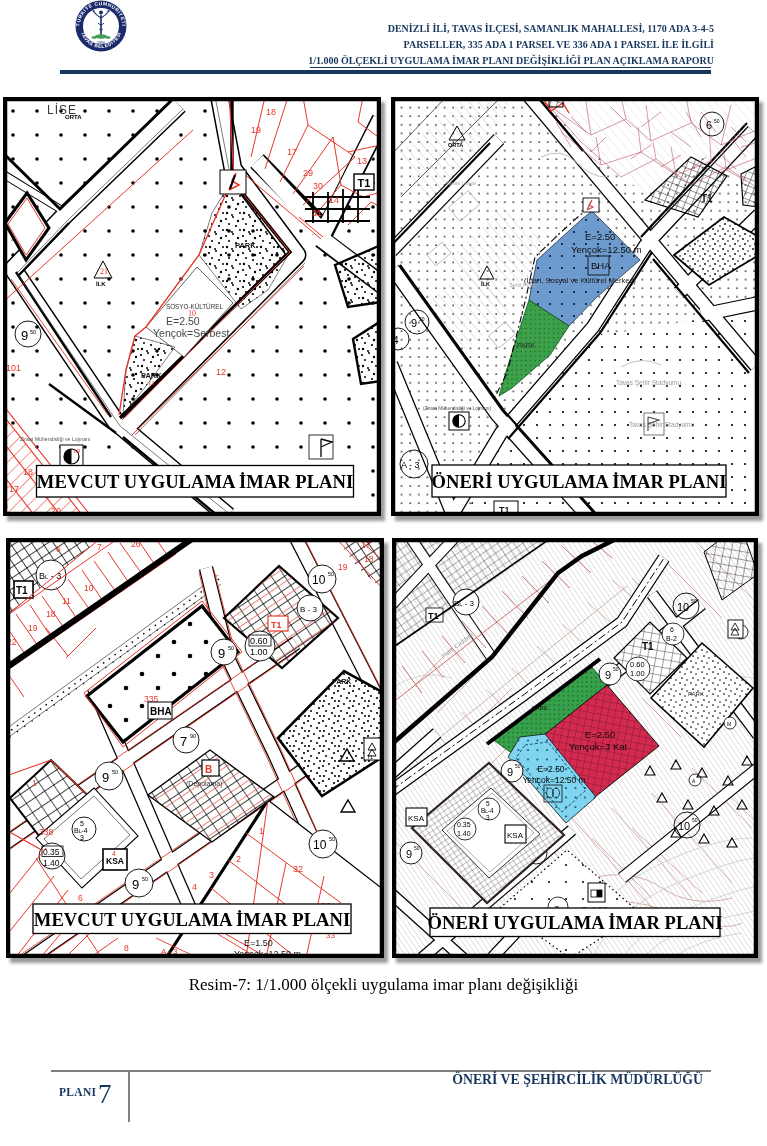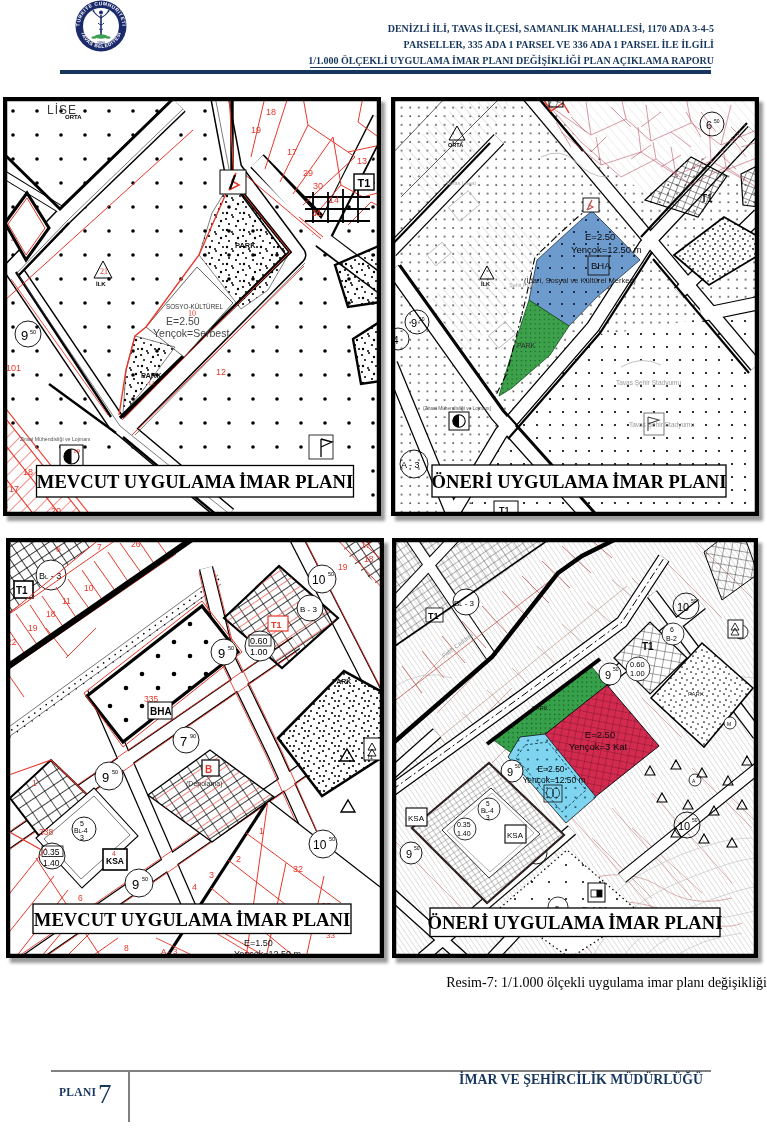--- a/index.html
+++ b/index.html
@@ -833,23 +833,23 @@
 <text x="190" y="374" font-size="8" fill="#111" font-family="Liberation Sans">E=1.50</text>
 <circle cx="166" cy="369" r="10" fill="#fff" stroke="#000" stroke-width="0.8"></circle>
 <text x="163" y="373" font-size="8" font-family="Liberation Sans">5</text>
 
 <rect x="38" y="370" width="290" height="28.5" fill="#fff" stroke="#000" stroke-width="1.3"></rect>
 <text x="183" y="391" font-size="18.6" font-weight="bold" text-anchor="middle" font-family="Liberation Serif">ÖNERİ UYGULAMA İMAR PLANI</text>
 
 <rect x="2" y="2" width="362" height="416" fill="none" stroke="#000" stroke-width="4.5"></rect>
 </svg>
 
-<div class="abs" style="left:0;top:974.5px;width:767px;text-align:right;font-size:14px;color:#000;">Resim-7: 1/1.000 ölçekli uygulama imar planı değişikliği</div>
+<div class="abs" style="left:0;top:974.5px;width:767px;text-align:center;font-size:17px;color:#000;">Resim-7: 1/1.000 ölçekli uygulama imar planı değişikliği</div>
 
 <div class="abs" style="left:51px;top:1070px;width:660px;height:1.6px;background:#808080;"></div>
 
 <div class="abs" style="left:128px;top:1070px;width:1.6px;height:52px;background:#808080;"></div>
 
 <div class="abs navy" style="left:59px;top:1086px;font-weight:bold;font-size:11.5px;letter-spacing:0.3px;">PLANI</div>
 
 <div class="abs navy" style="left:98px;top:1079px;font-size:27px;">7</div>
 
-<div class="abs navy" style="left:330px;top:1072px;width:373px;text-align:right;font-weight:bold;font-size:13.8px;">İMAR VE ŞEHİRCİLİK MÜDÜRLÜĞÜ</div>
+<div class="abs navy" style="left:330px;top:1072px;width:373px;text-align:right;font-weight:bold;font-size:13.8px;">ÖNERİ VE ŞEHİRCİLİK MÜDÜRLÜĞÜ</div>
 
 </body></html>

